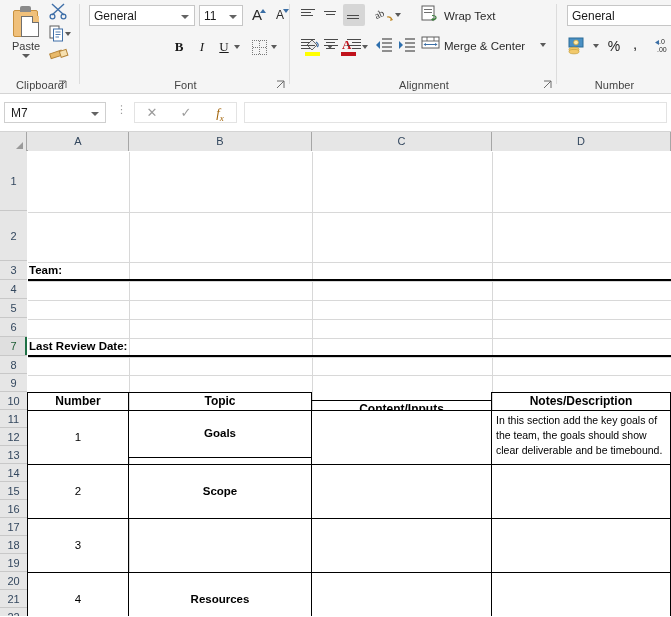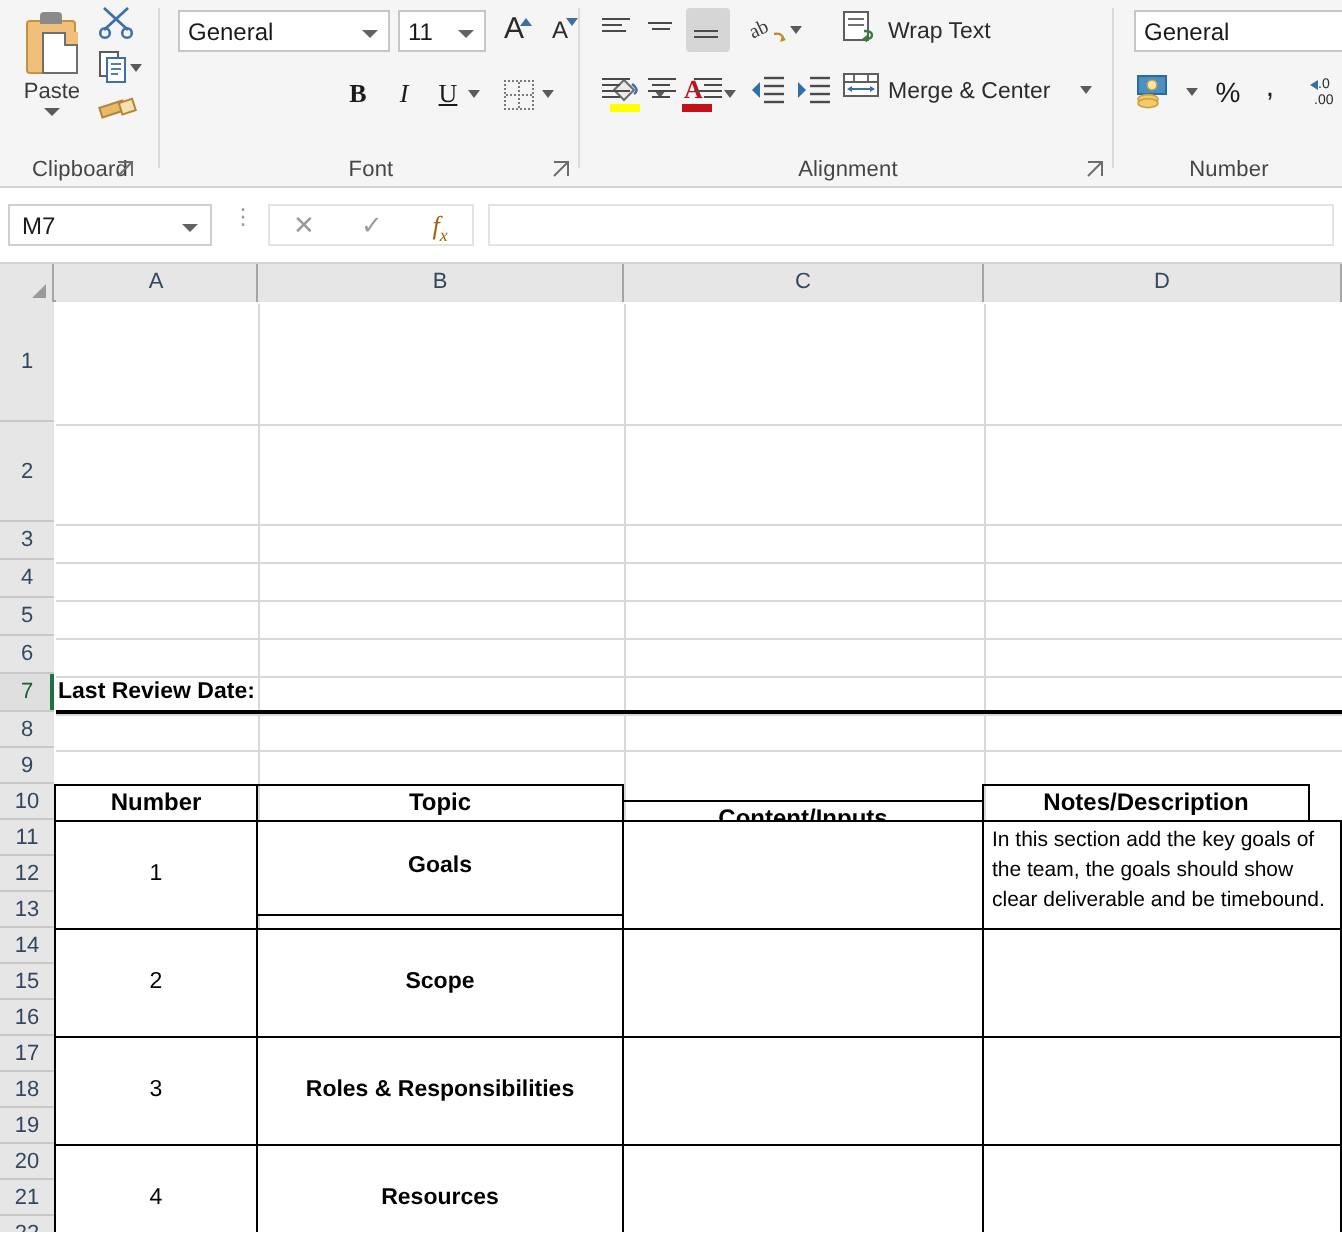--- a/index.html
+++ b/index.html
@@ -713,41 +713,41 @@
     <div class="gridline-h" style="top:60px;"></div>
     <div class="gridline-h" style="top:110px;"></div>
     <div class="gridline-h" style="top:129px;"></div>
     <div class="gridline-h" style="top:148px;"></div>
     <div class="gridline-h" style="top:167px;"></div>
     <div class="gridline-h" style="top:186px;"></div>
     <div class="gridline-h" style="top:205px;"></div>
     <div class="gridline-h" style="top:223px;"></div>
 
 
+    <div class="cell lbl-cell" style="left:0;top:110px;width:643px;height:19px;">Team:</div>
 
 
     <div class="cell lbl-cell" style="left:0;top:186px;width:643px;height:19px;">Last Review Date:</div>
 
     <div class="cell thead-cell" style="left:0;top:241px;width:102px;height:19px;">Number</div>
     <div class="cell thead-cell" style="left:101px;top:241px;width:184px;height:19px;">Topic</div>
     <div class="cell thead-cell" style="left:284px;top:249px;width:181px;height:19px;">Content/Inputs</div>
-    <div class="cell thead-cell" style="left:464px;top:241px;width:164px;height:19px;">Notes/Description</div>
+    <div class="cell thead-cell" style="left:464px;top:241px;width:180px;height:19px;">Notes/Description</div>
 
     <div class="cell tbody-cell" style="left:0;top:259px;width:102px;height:55px;">1</div>
     <div class="cell tbody-cell bold" style="left:101px;top:259px;width:184px;height:48px;">Goals</div>
     <div class="cell tbody-cell" style="left:284px;top:259px;width:181px;height:55px;"></div>
     <div class="cell note-cell" style="left:464px;top:259px;width:180px;height:55px;">In this section add the key goals of the team, the goals should show clear deliverable and be timebound.</div>
 
     <div class="cell tbody-cell" style="left:0;top:313px;width:102px;height:55px;">2</div>
     <div class="cell tbody-cell bold" style="left:101px;top:313px;width:184px;height:55px;">Scope</div>
     <div class="cell tbody-cell" style="left:284px;top:313px;width:181px;height:55px;"></div>
     <div class="cell note-cell" style="left:464px;top:313px;width:180px;height:55px;"></div>
 
     <div class="cell tbody-cell" style="left:0;top:367px;width:102px;height:55px;">3</div>
-    <div class="cell tbody-cell bold" style="left:101px;top:367px;width:184px;height:55px;">Roles &amp; Responsibilities</div>
     <div class="cell tbody-cell" style="left:284px;top:367px;width:181px;height:55px;"></div>
     <div class="cell note-cell" style="left:464px;top:367px;width:180px;height:55px;"></div>
 
     <div class="cell tbody-cell" style="left:0;top:421px;width:102px;height:55px;">4</div>
     <div class="cell tbody-cell bold" style="left:101px;top:421px;width:184px;height:55px;">Resources</div>
     <div class="cell tbody-cell" style="left:284px;top:421px;width:181px;height:55px;"></div>
     <div class="cell note-cell" style="left:464px;top:421px;width:180px;height:55px;"></div>
 
   </div>
 </div>

